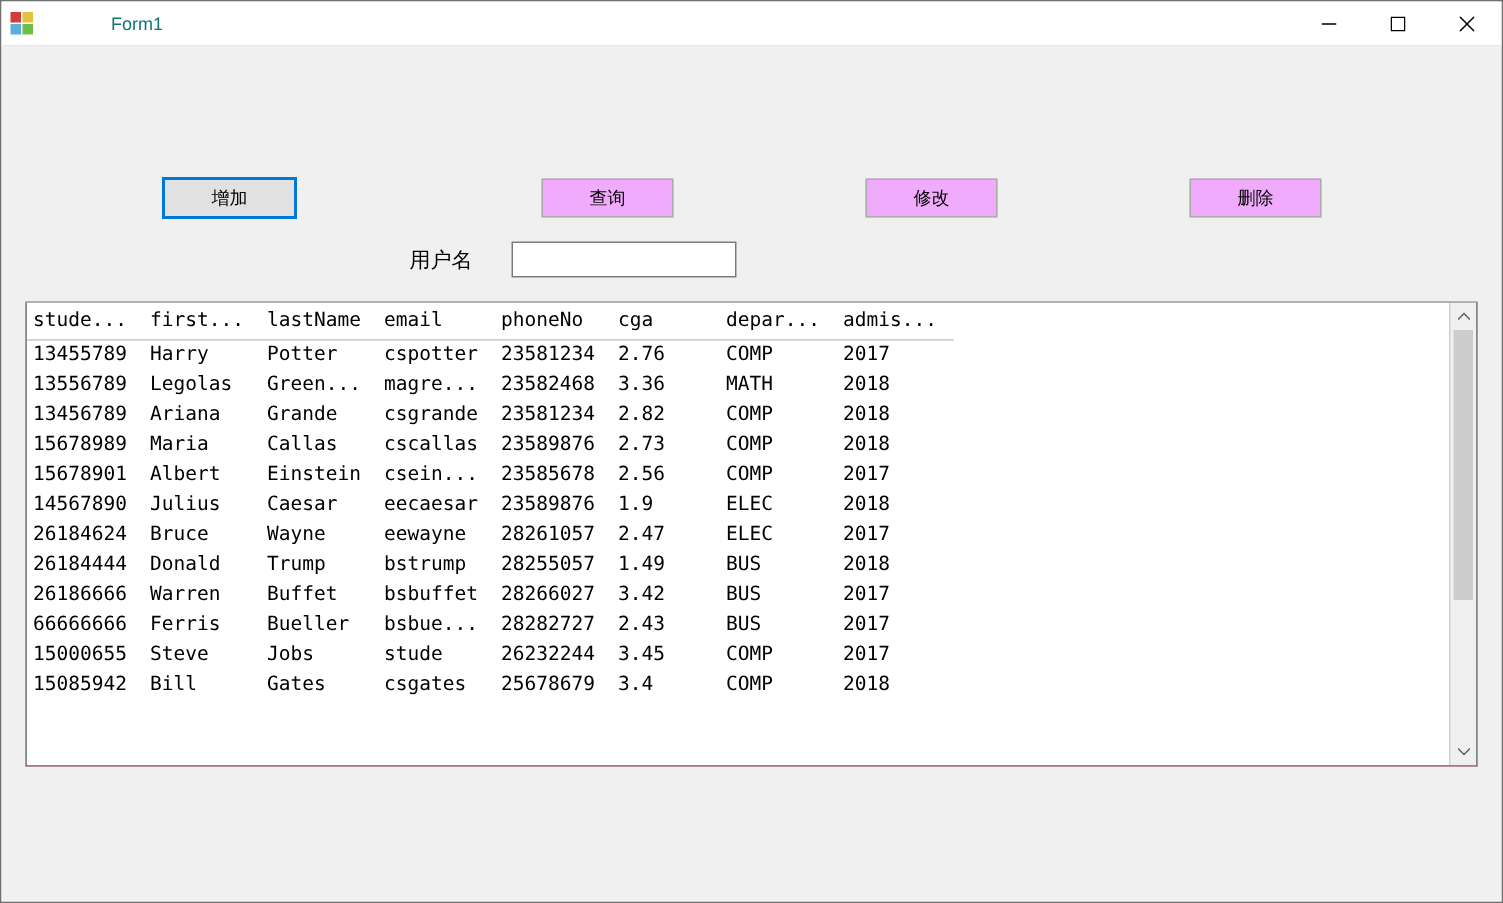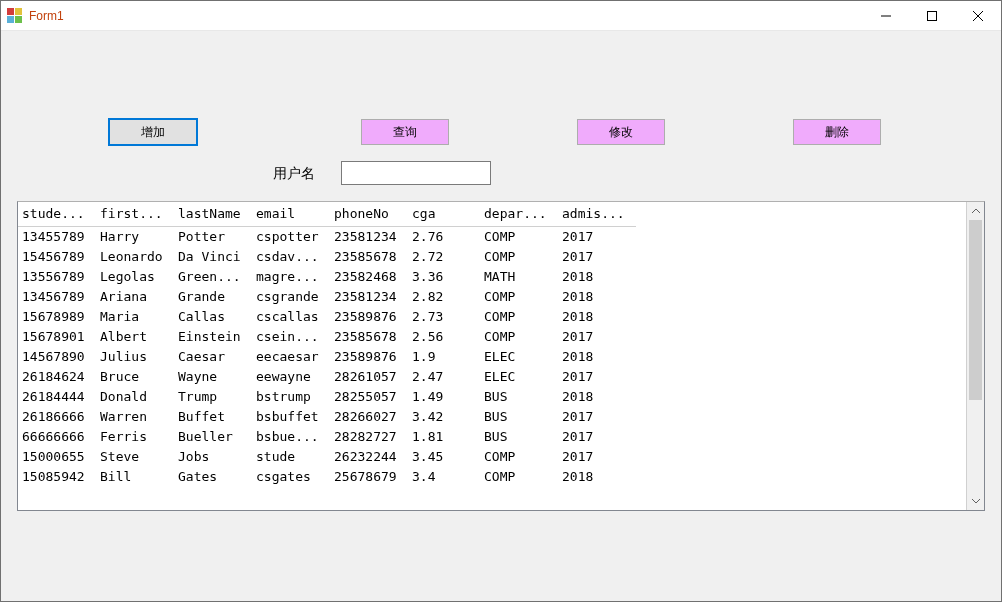--- a/index.html
+++ b/index.html
@@ -41,21 +41,22 @@
       grid-template-rows: 7px 7px;
       gap: 1px;
     }
     .app-icon-grid span { display:block; width:7px; height:7px; }
     .app-icon-grid span:nth-child(1){background:#d23c3c;}
     .app-icon-grid span:nth-child(2){background:#e2c23a;}
     .app-icon-grid span:nth-child(3){background:#5ab0d8;}
     .app-icon-grid span:nth-child(4){background:#6cc04a;}
     .title-text {
       font-size: 12px;
-      color: #c2410c;
+      color: #0f766e;
+      margin-left: 45px;
     }
     .win-controls {
       margin-left: auto;
       display: flex;
       height: 100%;
     }
     .win-btn {
       width: 46px;
       height: 30px;
       display: flex;
@@ -259,30 +260,20 @@
                 <td>13455789</td>
                 <td>Harry</td>
                 <td>Potter</td>
                 <td>cspotter</td>
                 <td>23581234</td>
                 <td>2.76</td>
                 <td>COMP</td>
                 <td>2017</td>
               </tr>
               <tr>
-                <td>15456789</td>
-                <td>Leonardo</td>
-                <td>Da Vinci</td>
-                <td>csdav...</td>
-                <td>23585678</td>
-                <td>2.72</td>
-                <td>COMP</td>
-                <td>2017</td>
-              </tr>
-              <tr>
                 <td>13556789</td>
                 <td>Legolas</td>
                 <td>Green...</td>
                 <td>magre...</td>
                 <td>23582468</td>
                 <td>3.36</td>
                 <td>MATH</td>
                 <td>2018</td>
               </tr>
               <tr>
@@ -354,21 +345,21 @@
                 <td>3.42</td>
                 <td>BUS</td>
                 <td>2017</td>
               </tr>
               <tr>
                 <td>66666666</td>
                 <td>Ferris</td>
                 <td>Bueller</td>
                 <td>bsbue...</td>
                 <td>28282727</td>
-                <td>1.81</td>
+                <td>2.43</td>
                 <td>BUS</td>
                 <td>2017</td>
               </tr>
               <tr>
                 <td>15000655</td>
                 <td>Steve</td>
                 <td>Jobs</td>
                 <td>stude</td>
                 <td>26232244</td>
                 <td>3.45</td>

